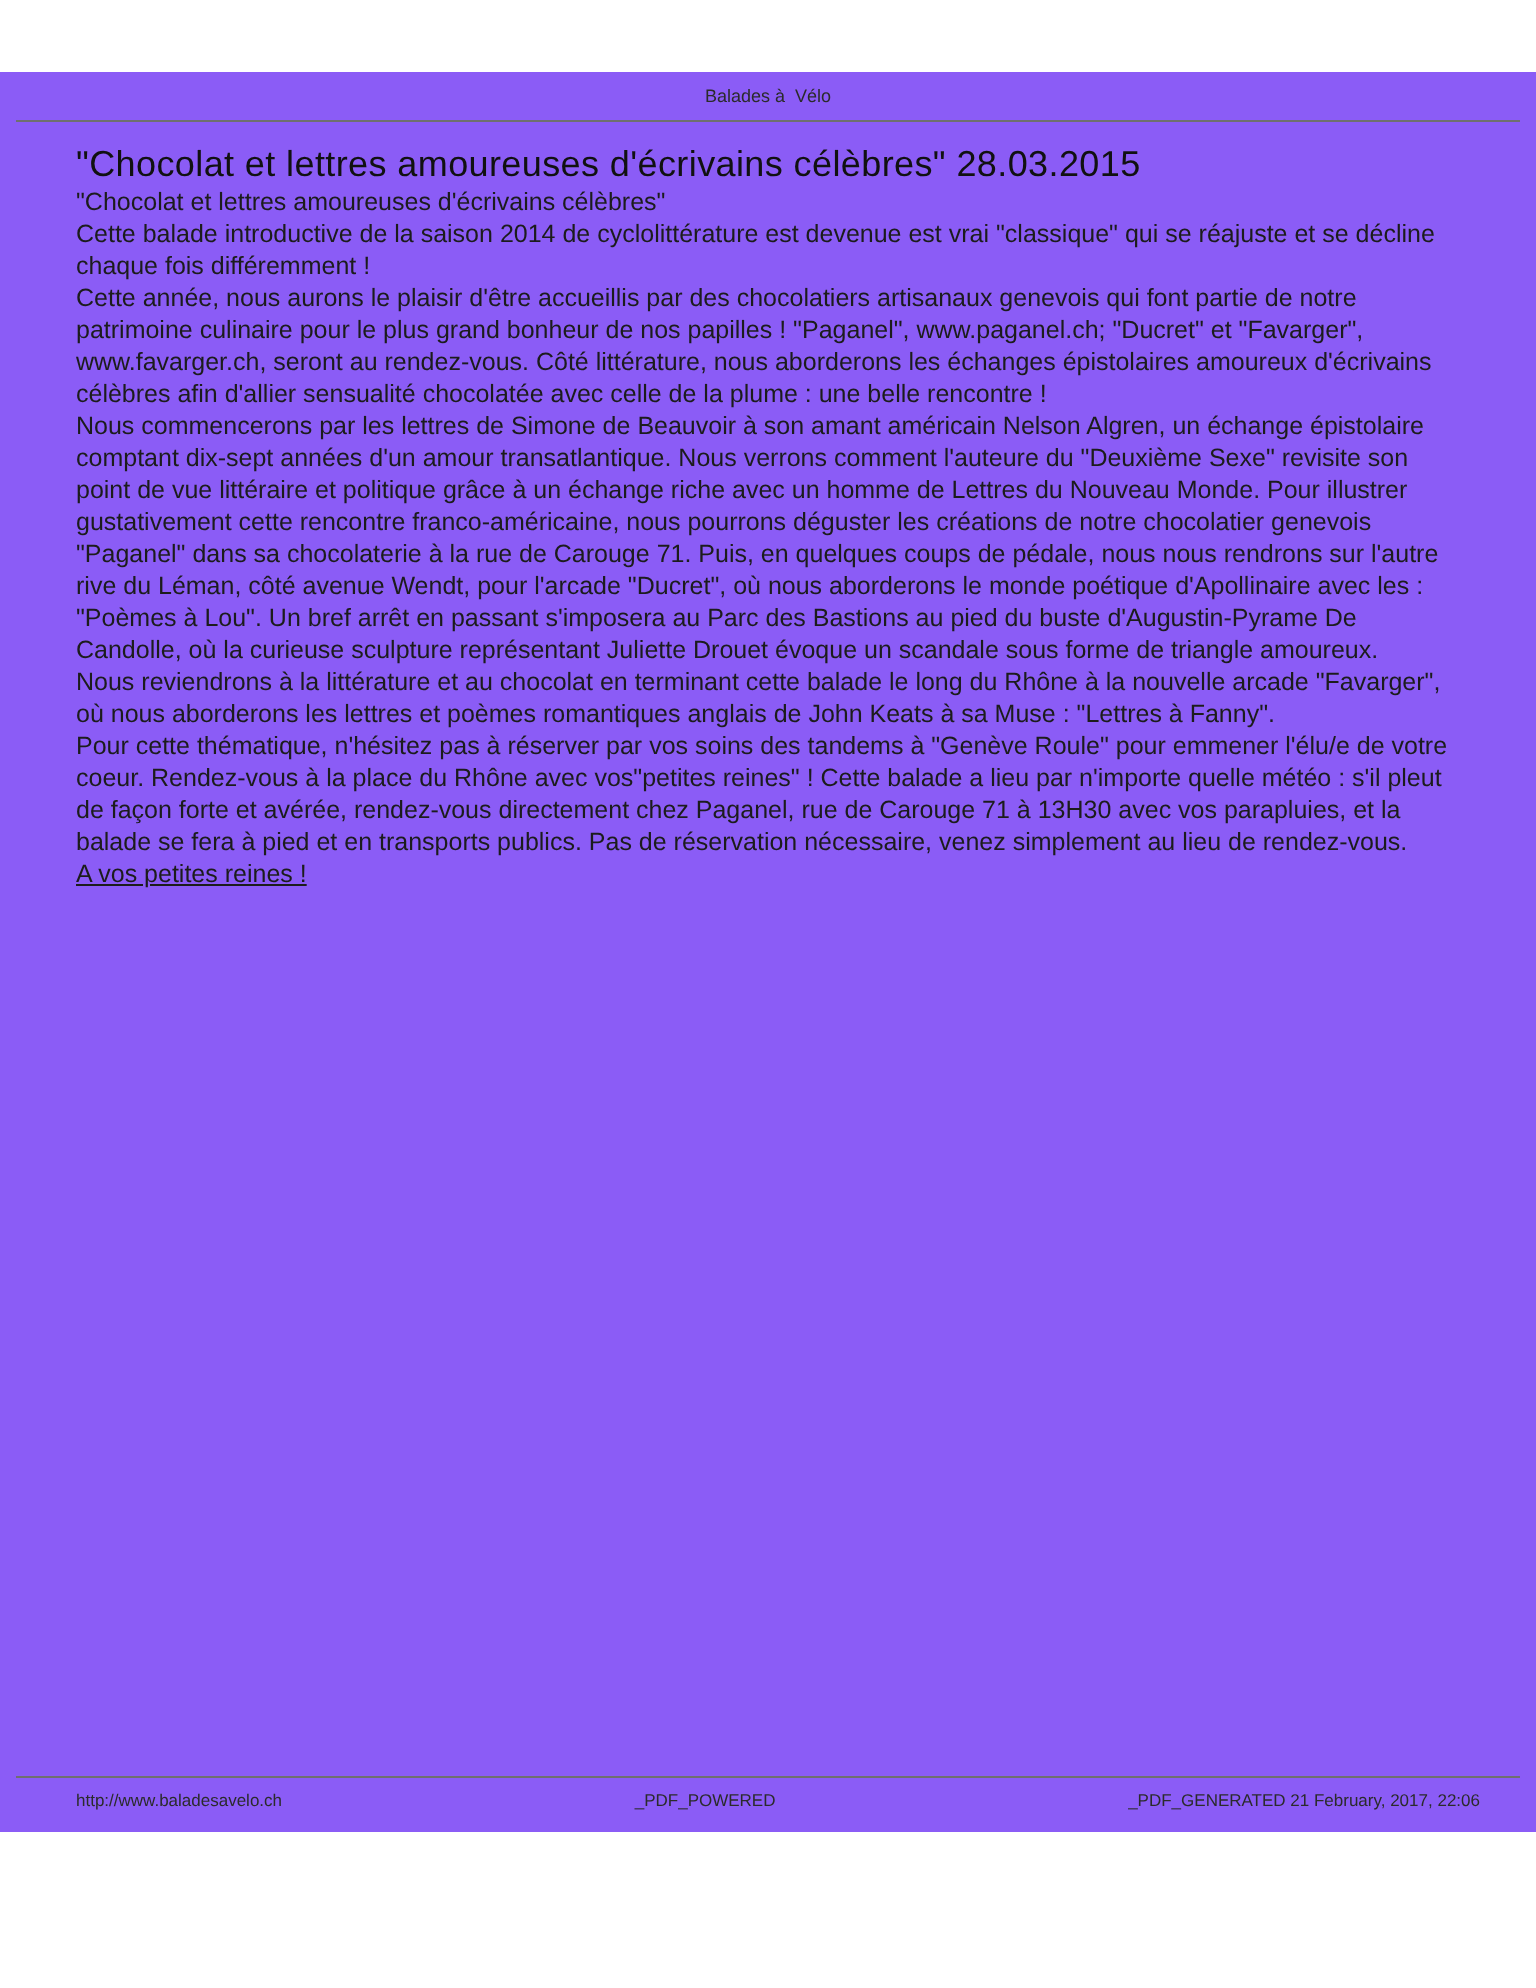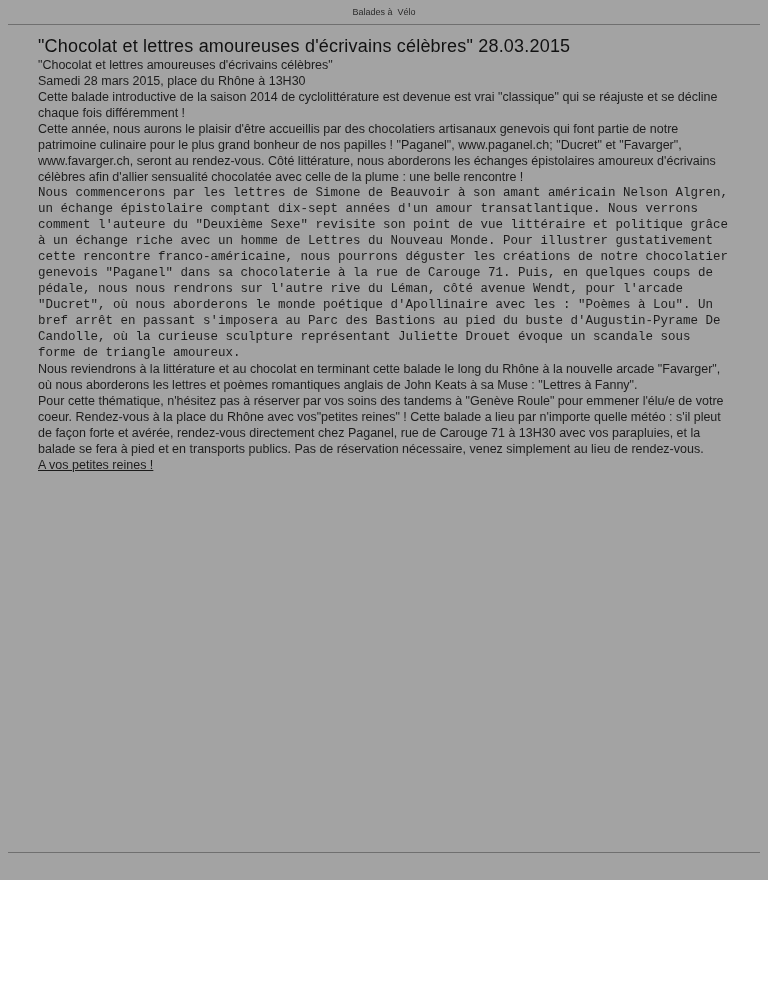--- a/index.html
+++ b/index.html
@@ -4,24 +4,25 @@
 <style>
   html, body {
     margin: 0;
     padding: 0;
     background: #ffffff;
   }
   .page {
     position: relative;
     width: 768px;
     height: 880px;
-    background: #a3a3a3;
+    background: #8b5cf6;
     font-family: "Liberation Sans", "DejaVu Sans", sans-serif;
     color: #1c1c1c;
     overflow: hidden;
+    margin-top: 36px;
   }
   .site-header {
     position: absolute;
     top: 7px;
     left: 0;
     right: 0;
     text-align: center;
     font-size: 9px;
     color: #2b2b2b;
     white-space: pre;
@@ -51,21 +52,21 @@
   .content p {
     margin: 0;
     font-size: 12.5px;
     line-height: 16px;
     color: #1c1c1c;
   }
   .p0 { margin-top: 30px; }
   .p1 { margin-top: 12px; }
   .p2 { margin-top: 32px; }
   .p3 { margin-top: 13px; }
-  .p4 { margin-top: 33px; font-family: Liberation Mono, monospace; }
+  .p4 { margin-top: 33px; }
   .p5 { margin-top: 27px; }
   .p6 { margin-top: 32px; }
   .p7 { margin-top: 27px; text-decoration: underline; }
   .p8 { margin-top: 50px; padding-left: 3px; }
   .page-footer {
     position: absolute;
     bottom: 11px;
     left: 38px;
     right: 28px;
     display: flex;
@@ -82,25 +83,29 @@
 <div class="page">
 
   <div class="site-header">Balades à  Vélo</div>
 
   <div class="rule rule-top"></div>
 
   <div class="content">
     <h1 class="doc-title">"Chocolat et lettres amoureuses d'écrivains célèbres" 28.03.2015</h1>
 
     <p class="p0">"Chocolat et lettres amoureuses d'écrivains célèbres"</p>
-    <p class="p1">Samedi 28 mars 2015, place du Rhône à 13H30</p>
     <p class="p2">Cette balade introductive de la saison 2014 de cyclolittérature est devenue est vrai "classique" qui se réajuste et se décline chaque fois différemment !</p>
     <p class="p3">Cette année, nous aurons le plaisir d'être accueillis par des chocolatiers artisanaux genevois qui font partie de notre patrimoine culinaire pour le plus grand bonheur de nos papilles  ! "Paganel", www.paganel.ch; "Ducret" et "Favarger", www.favarger.ch, seront au rendez-vous. Côté littérature, nous aborderons les échanges épistolaires amoureux d'écrivains célèbres afin d'allier sensualité chocolatée avec celle de la plume : une belle rencontre !</p>
     <p class="p4">Nous commencerons par les lettres de Simone de Beauvoir à son amant américain Nelson Algren, un échange épistolaire comptant dix-sept années d'un amour transatlantique. Nous verrons comment l'auteure du "Deuxième Sexe" revisite son point de vue littéraire et politique grâce à un échange riche avec un homme de Lettres du Nouveau Monde. Pour illustrer gustativement cette rencontre franco-américaine, nous pourrons déguster les créations de notre chocolatier genevois "Paganel" dans sa chocolaterie à la rue de Carouge 71. Puis, en quelques coups de pédale, nous nous rendrons sur l'autre rive du Léman, côté avenue Wendt, pour l'arcade "Ducret", où nous aborderons le monde poétique d'Apollinaire avec les : "Poèmes à Lou". Un bref arrêt en passant s'imposera au Parc des Bastions au pied du buste d'Augustin-Pyrame De Candolle, où la curieuse sculpture représentant Juliette Drouet évoque un scandale sous forme de triangle amoureux.</p>
     <p class="p5">Nous reviendrons à la littérature et au chocolat en terminant cette balade le long du Rhône à la nouvelle arcade "Favarger", où nous aborderons les lettres et poèmes romantiques anglais de John Keats à sa Muse : "Lettres à Fanny".</p>
     <p class="p6">Pour cette thématique, n'hésitez pas à réserver par vos soins des tandems à "Genève Roule" pour emmener l'élu/e de votre coeur. Rendez-vous à la place du Rhône avec vos"petites reines" ! Cette balade a lieu par n'importe quelle météo : s'il pleut de façon forte et avérée, rendez-vous directement chez Paganel, rue de Carouge 71 à 13H30 avec vos parapluies, et la balade se fera à pied et en transports publics. Pas de réservation nécessaire, venez simplement au lieu de rendez-vous.</p>
     <p class="p7">A vos petites reines  !</p>
   </div>
 
   <div class="rule rule-bottom"></div>
 
+  <div class="page-footer">
+    <span class="footer-url">http://www.baladesavelo.ch</span>
+    <span>_PDF_POWERED</span>
+    <span>_PDF_GENERATED 21 February, 2017, 22:06</span>
+  </div>
 
 </div>
 
 </body></html>

